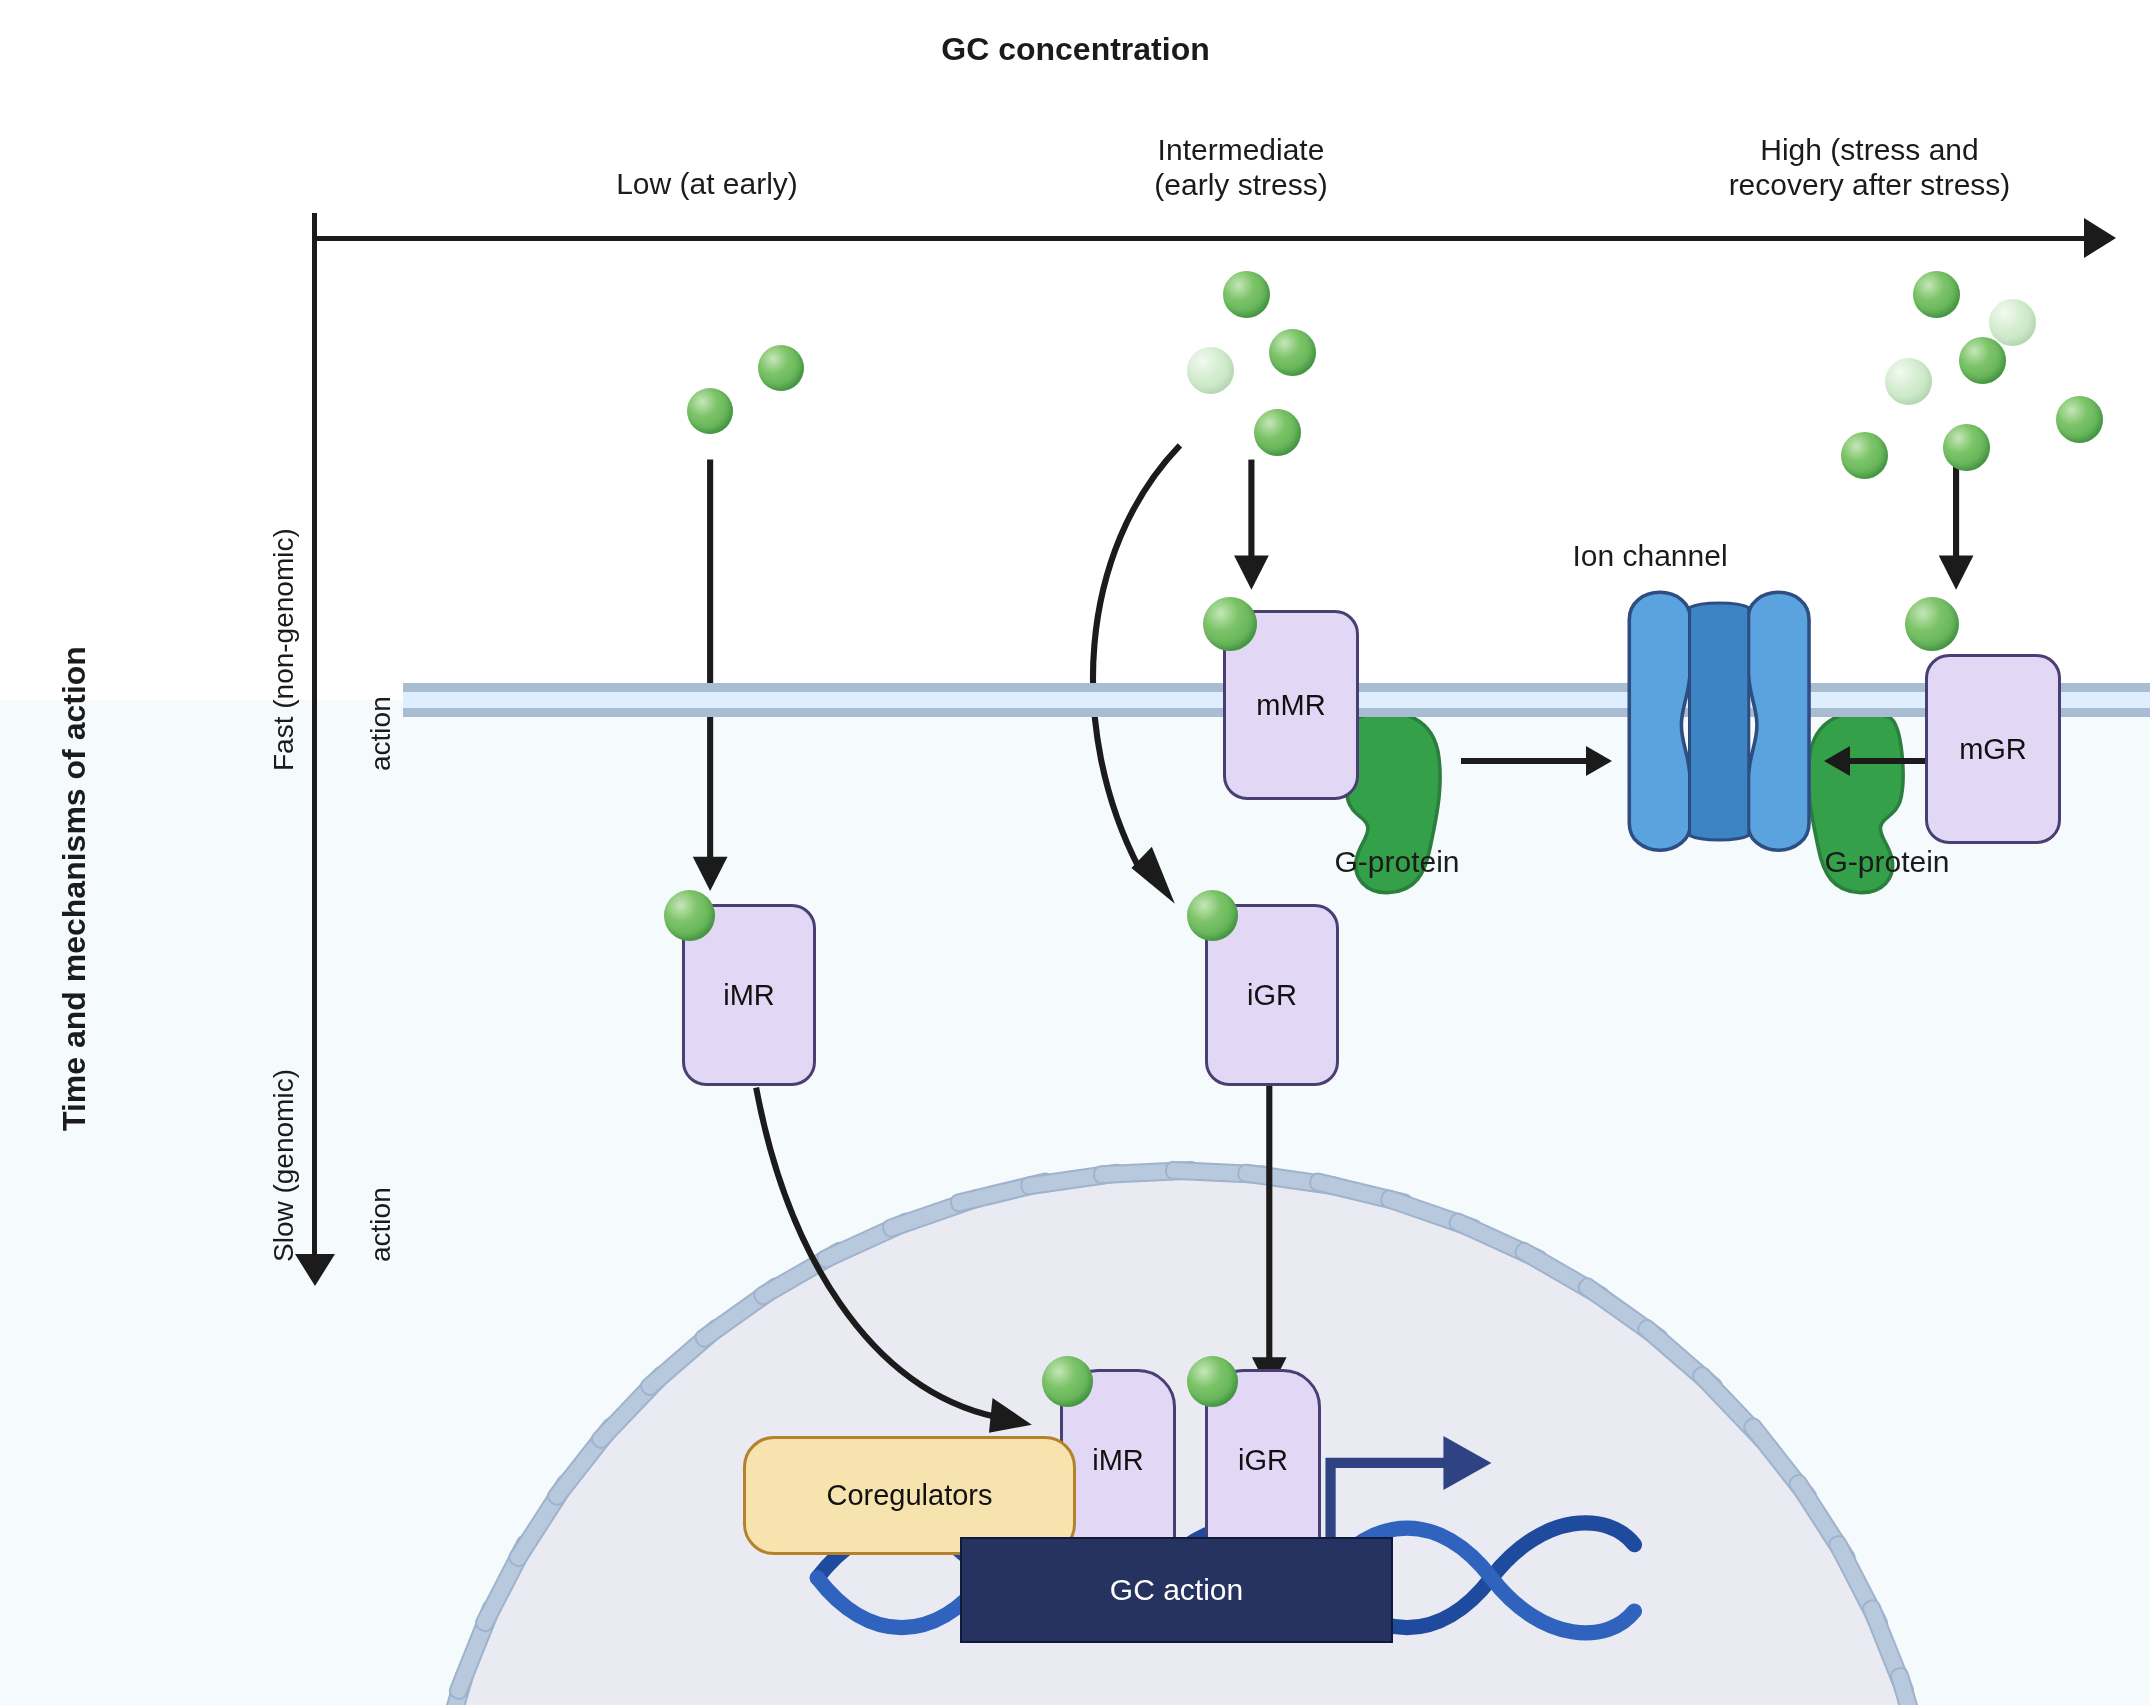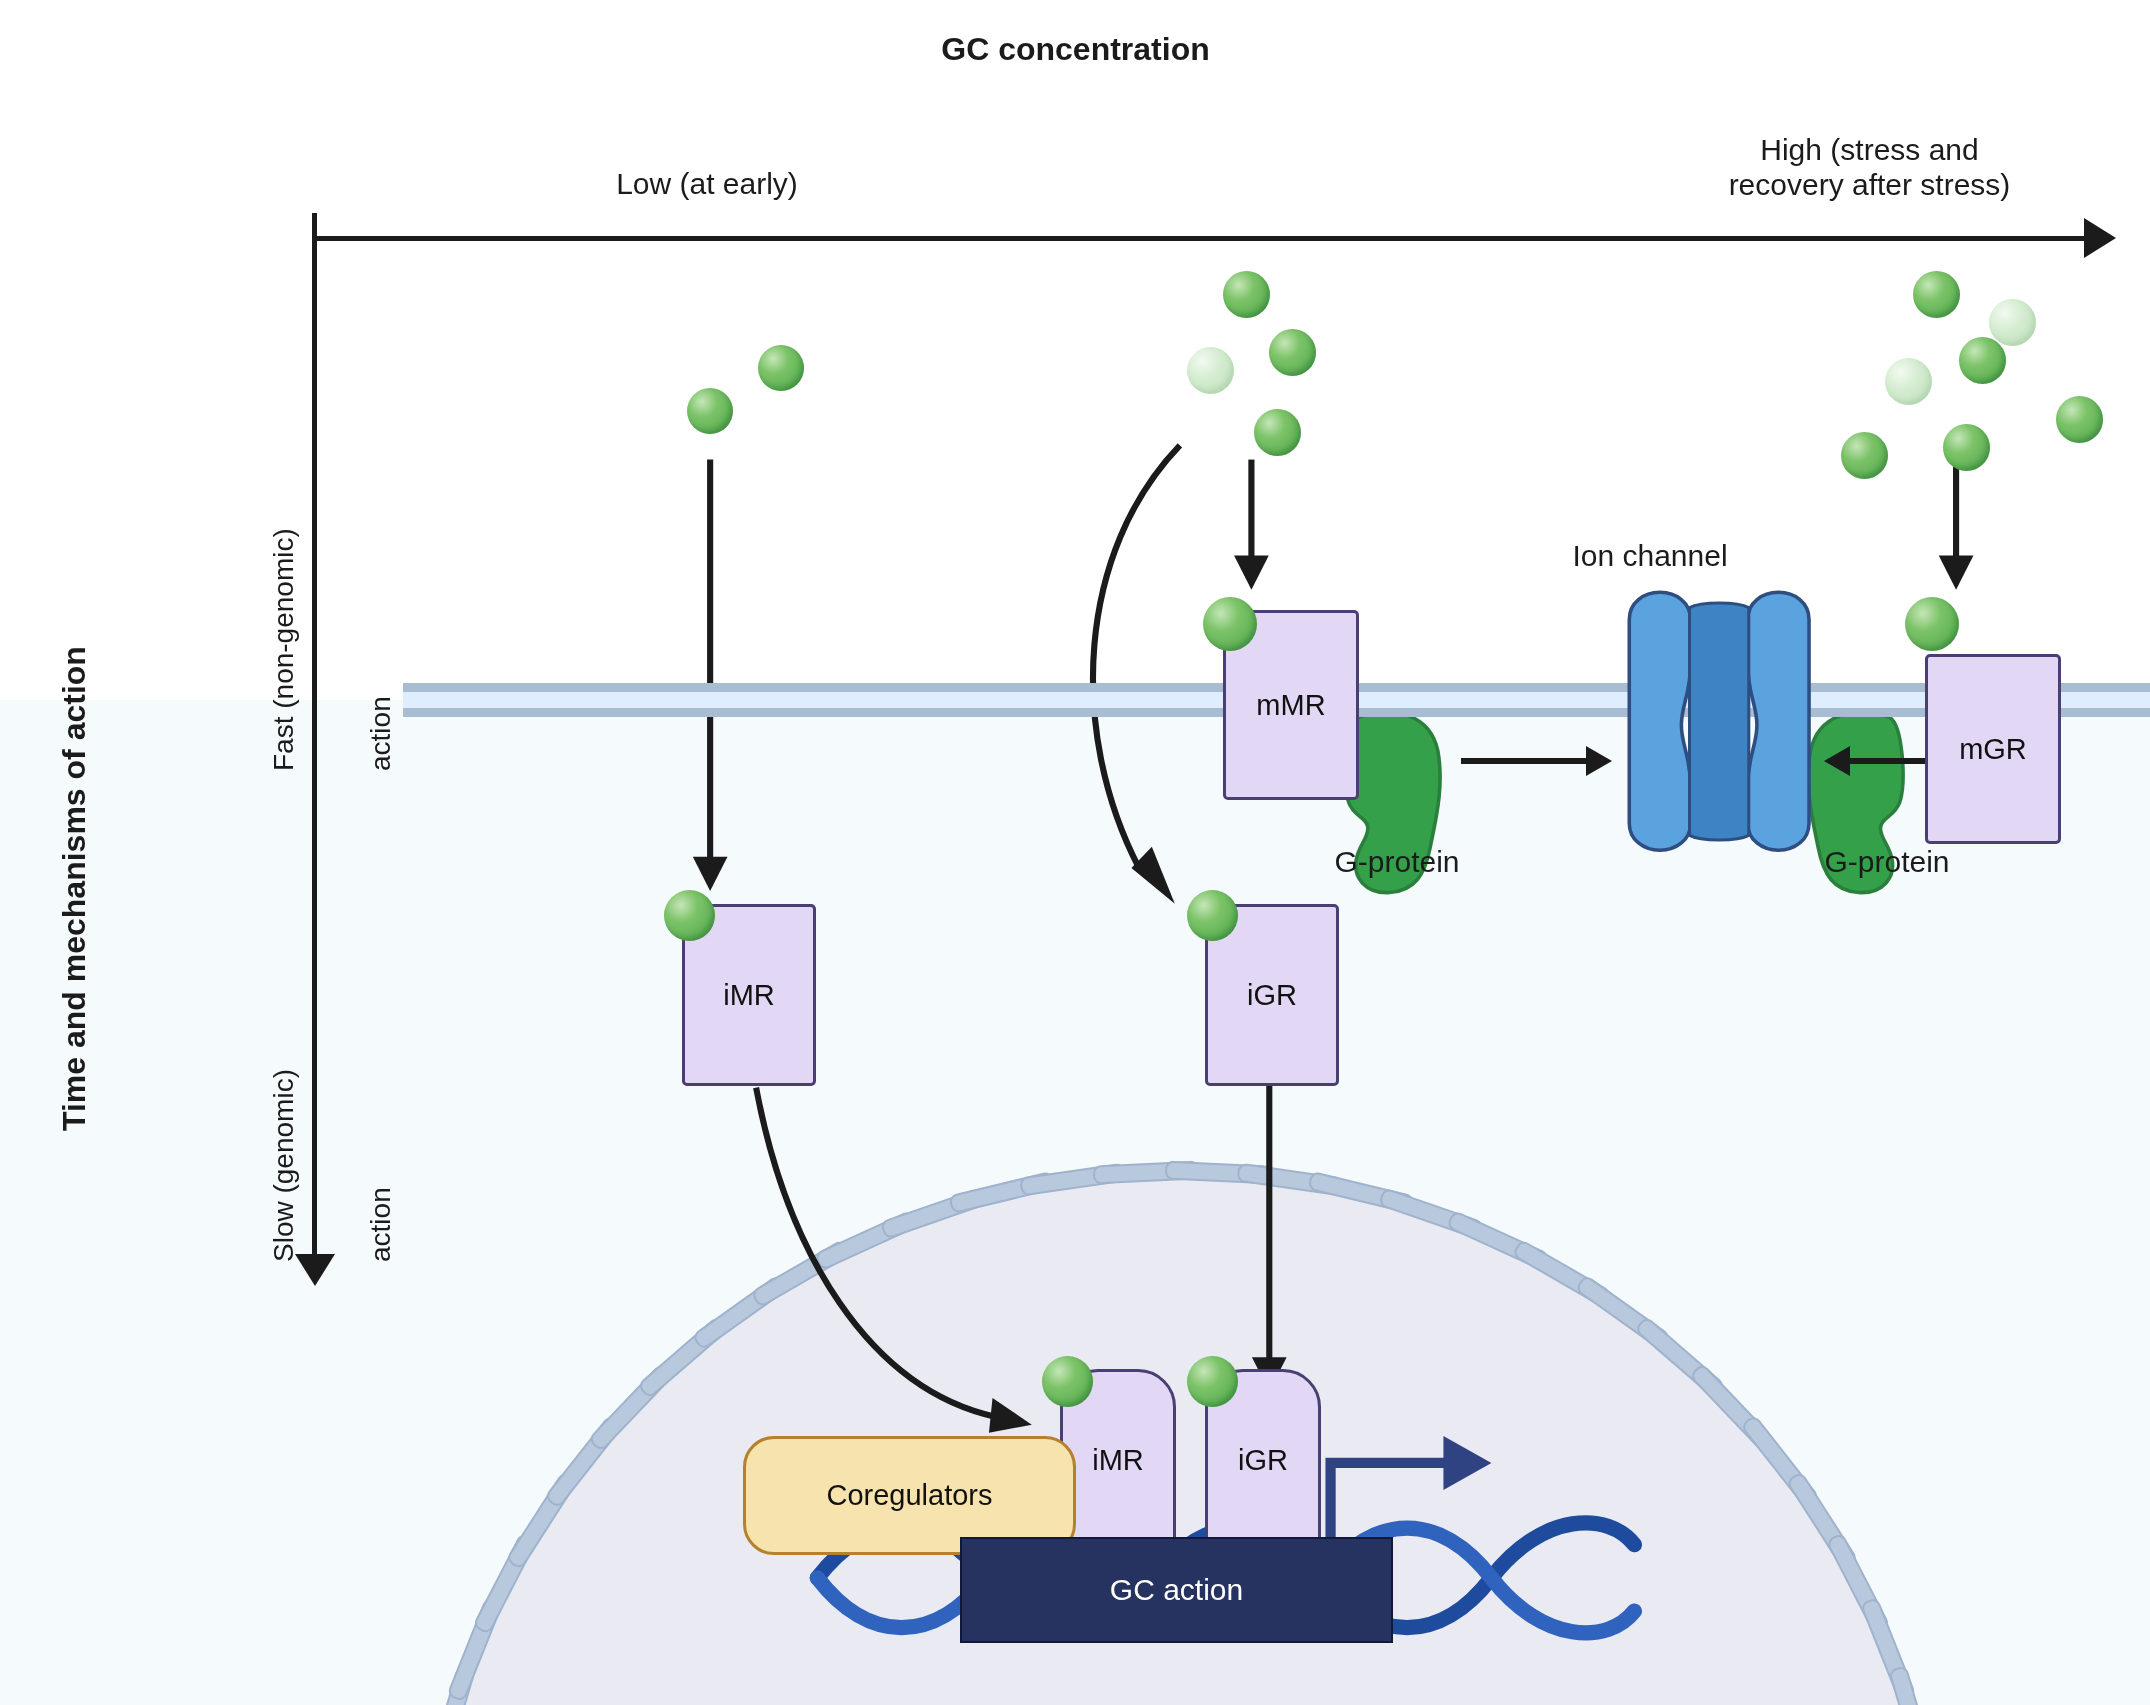--- a/index.html
+++ b/index.html
@@ -34,21 +34,21 @@
   .plain-label{position:absolute;font-size:30px;color:#1b1b1b;white-space:nowrap;text-align:center;}
 
   
   .membrane{position:absolute;left:403px;top:683px;width:1747px;height:34px;}
   .membrane .band{position:absolute;left:0;width:100%;height:8.7px;background:#a9bdd2;}
   .membrane .band.top{top:0;}
   .membrane .band.bot{bottom:0;}
   .membrane .core{position:absolute;left:0;top:8.7px;width:100%;height:16.3px;background:#deeeff;}
 
   
-  .receptor{position:absolute;background:#e2d8f5;border:3.6px solid #4a3f72;border-radius:5px;
+  .receptor{position:absolute;background:#e2d8f5;border:3.6px solid #4a3f72;border-radius:24px;
      display:flex;align-items:center;justify-content:center;font-size:29px;color:#111;}
   .ball{position:absolute;border-radius:50%;
      background:radial-gradient(circle at 33% 30%, #c5e6b8 0%, #7cc368 34%, #61b256 70%, #3f9a43 100%);
      box-shadow:inset -3.1px -3.6px 5.6px rgba(30,100,40,.35);}
   .ball.pale{background:radial-gradient(circle at 33% 30%,#f2faf0 0%,#d4ecd0 40%,#c6e4c2 75%,#b6dcb3 100%);
      box-shadow:inset -3.1px -3.6px 5.6px rgba(120,170,120,.22);}
 
   
   .nucleus{position:absolute;left:419px;top:1170px;width:1522px;height:1522px;border-radius:50%;
      background:#eaeaf2;}
@@ -77,20 +77,24 @@
   <div class="cytoplasm"></div>
 
   <div class="title">GC concentration</div>
 
   <div class="axis-line axis-h"></div>
   <div class="axis-h-head"></div>
   <div class="axis-line axis-v"></div>
   <div class="axis-v-head"></div>
 
   <div class="col-label lbl-low">Low (at early)</div>
+  <div class="col-label lbl-int">
+    <div>Intermediate</div>
+    <div>(early stress)</div>
+  </div>
   <div class="col-label lbl-high">
     <div>High (stress and</div>
     <div>recovery after stress)</div>
   </div>
 
   <div class="rot yaxis-title">Time and mechanisms of action</div>
   <div class="rot y-fast">
     <div>Fast (non-genomic)</div>
     <div>action</div>
   </div>

